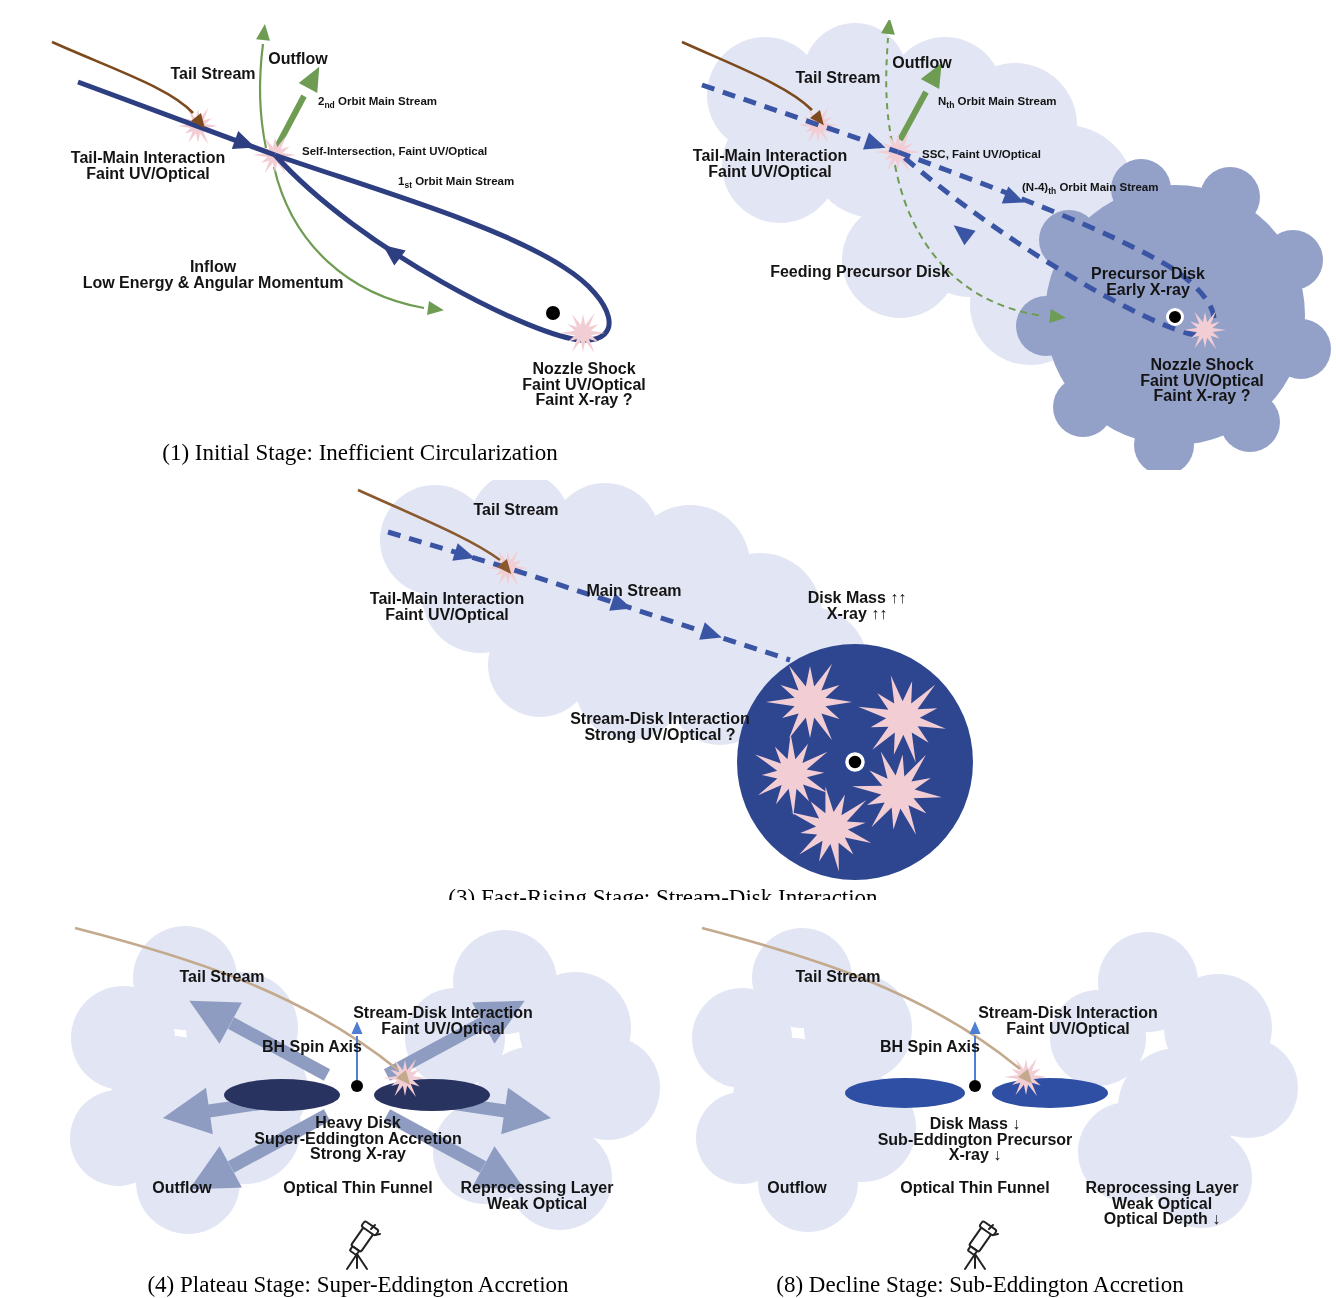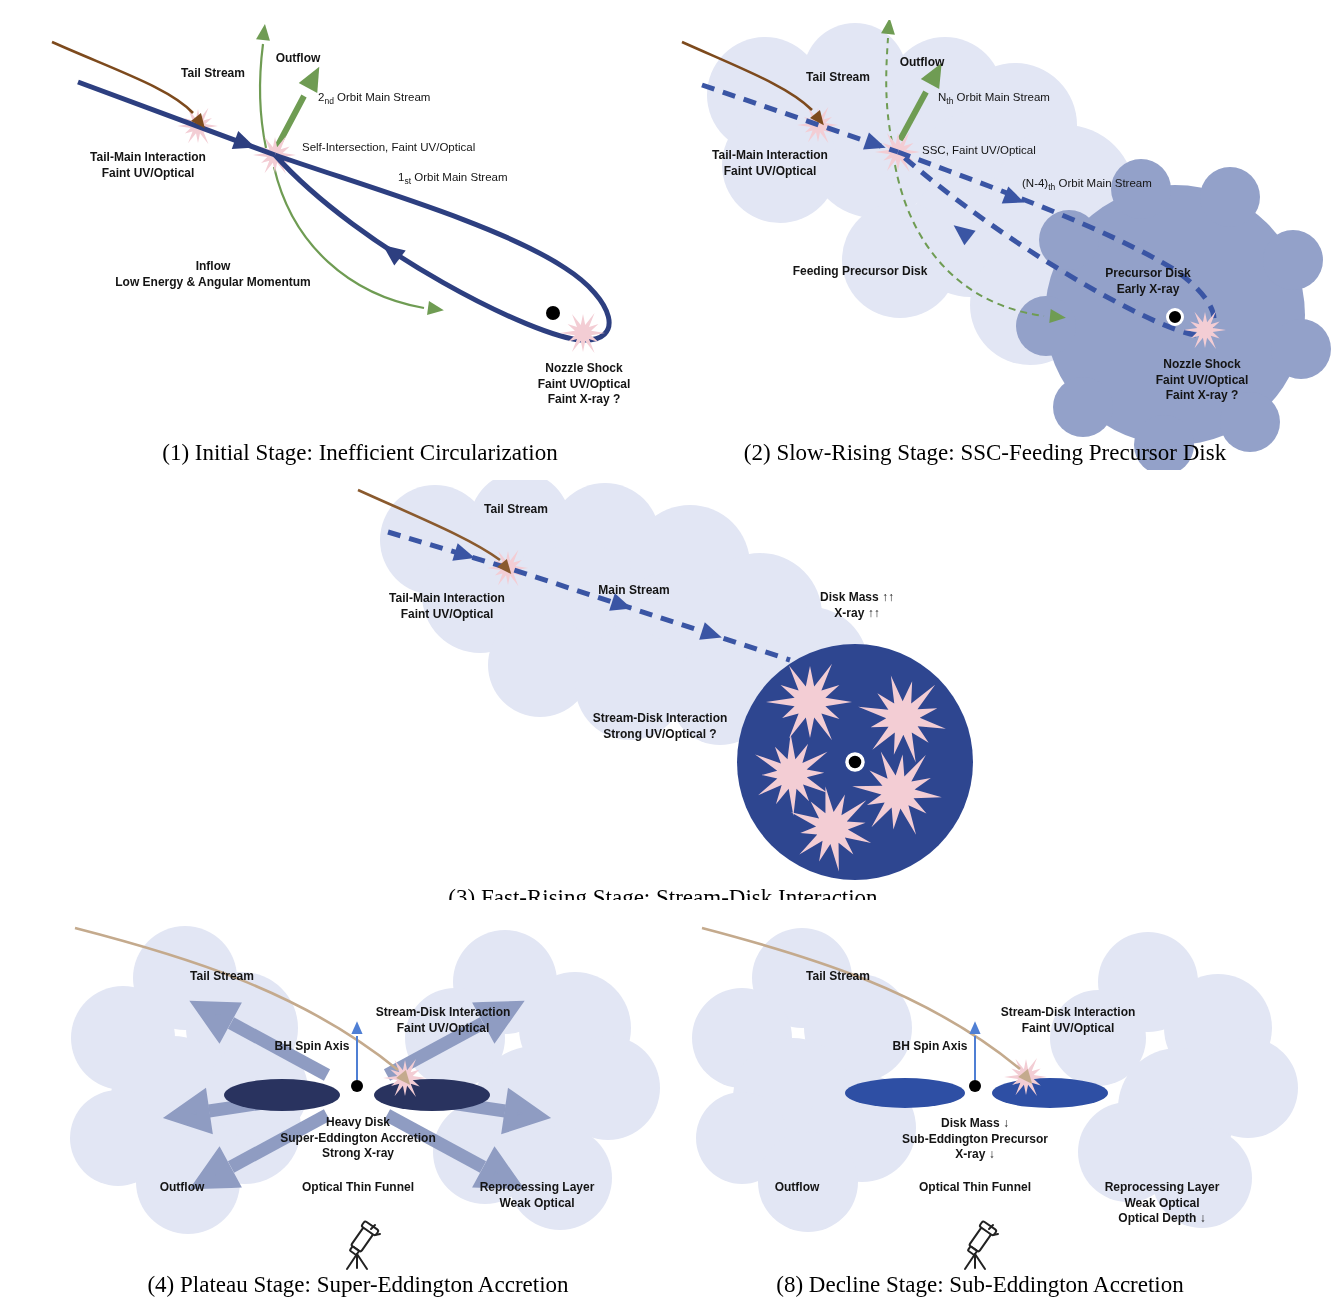--- a/index.html
+++ b/index.html
@@ -1,22 +1,22 @@
 <!DOCTYPE html>
 <html><head>
 <meta charset="utf-8">
 <style>
   * { margin:0; padding:0; box-sizing:border-box; }
   html,body { background:#fff; }
   body { width:1336px; height:1298px; position:relative; font-family:"Liberation Sans",sans-serif; }
   .figure { position:absolute; inset:0; width:1336px; height:1298px; background:#fff; }
   .panel { position:absolute; overflow:hidden; }
   .panel svg { position:absolute; left:0; top:0; }
-  .lbl { position:absolute; font-weight:bold; font-size:12px; line-height:15.5px; color:#141414; text-align:center; transform:translateX(-50%); white-space:nowrap; z-index:5; }
-  .lbl-left { position:absolute; font-weight:normal; font-size:11.5px; line-height:14px; color:#141414; text-align:center; white-space:nowrap; z-index:5; }
+  .lbl { position:absolute; font-weight:bold; font-size:16px; line-height:15.5px; color:#141414; text-align:center; transform:translateX(-50%); white-space:nowrap; z-index:5; }
+  .lbl-left { position:absolute; font-weight:bold; font-size:11.5px; line-height:23px; color:#141414; text-align:center; white-space:nowrap; z-index:5; }
   .ln { display:block; }
   sub { font-size:8.5px; vertical-align:baseline; position:relative; top:3px; }
   .caption { position:absolute; font-family:"Liberation Serif",serif; font-size:23px; color:#000; transform:translateX(-50%); white-space:nowrap; z-index:5; }
 </style>
 </head>
 <body>
 
 <div class="figure">
 
 <svg width="0" height="0" style="position:absolute">
@@ -158,21 +158,20 @@
   <div class="lbl" style="left:190px;top:244px">Feeding Precursor Disk</div>
   <div class="lbl" style="left:478px;top:246px">
     <span class="ln">Precursor Disk</span>
     <span class="ln">Early X-ray</span>
   </div>
   <div class="lbl" style="left:532px;top:337px">
     <span class="ln">Nozzle Shock</span>
     <span class="ln">Faint UV/Optical</span>
     <span class="ln">Faint X-ray ?</span>
   </div>
-  <div class="caption" style="left:315px;top:420px">(2) Slow-Rising Stage: SSC-Feeding Precursor Disk</div>
 </div>
 
 <div class="panel" style="left:330px;top:480px;width:680px;height:420px">
   <svg width="680" height="420">
     <g fill="#e2e6f4">
       <circle cx="105" cy="60" r="55"></circle>
           <circle cx="190" cy="42" r="50"></circle>
           <circle cx="275" cy="58" r="55"></circle>
       <circle cx="360" cy="85" r="60"></circle>
           <circle cx="150" cy="115" r="58"></circle>

